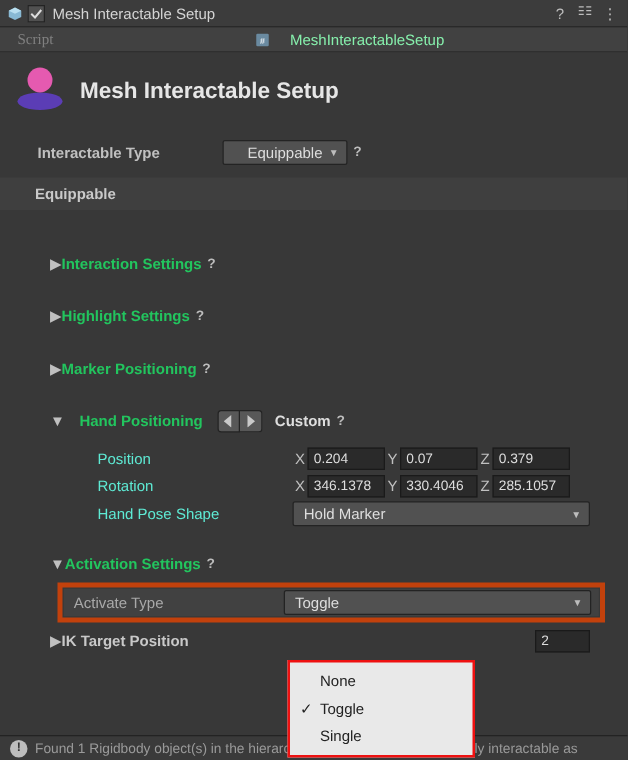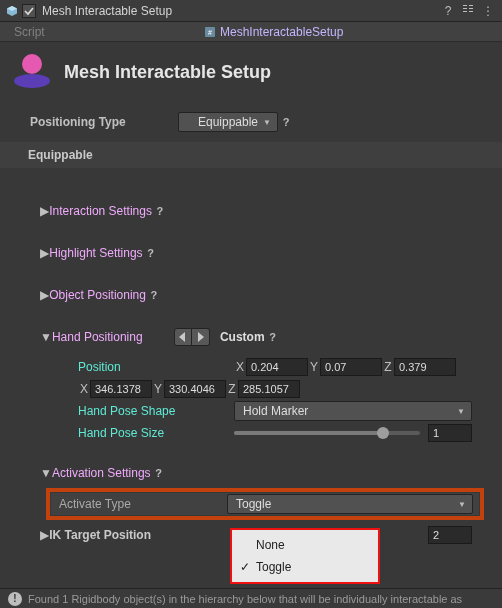--- a/index.html
+++ b/index.html
@@ -7,22 +7,22 @@
   .window { width: 100%; height: 100%; display: flex; flex-direction: column; }
 
   .header-bar { background: #3c3c3c; height: 22px; display: flex; align-items: center; padding: 0 6px; border-bottom: 1px solid #232323; }
   .header-bar .check { width: 14px; height: 14px; background: #515151; border: 1px solid #232323; margin: 0 6px 0 4px; display: flex; align-items: center; justify-content: center; }
   .header-bar .title { color: #d4d4d4; font-weight: 500; flex: 1; }
   .header-bar .hdr-icon { width: 16px; text-align: center; color: #bdbdbd; margin-left: 4px; }
   .cube-icon { width: 12px; height: 12px; display: inline-block; }
   .cube-icon svg { width: 12px; height: 12px; }
 
   .script-row { background: #414141; height: 20px; display: flex; align-items: center; padding: 0 14px 0 14px; border-bottom: 1px solid #2a2a2a; }
-  .script-row .label { width: 190px; color: #808080; }
-  .script-row .value { color: #c4b5fd; display: flex; align-items: center; gap: 4px; }
+  .script-row .label { width: 190px; color: #808080; font-family: Liberation Serif, serif; }
+  .script-row .value { color: #86efac; display: flex; align-items: center; gap: 16px; }
   .script-icon { width: 12px; height: 12px; display: inline-flex; }
 
   .hero-row { background: #383838; padding: 10px 12px 16px 12px; display: flex; align-items: center; gap: 12px; }
   .hero-icon { width: 40px; height: 40px; position: relative; }
   .hero-icon .base { position: absolute; bottom: 4px; left: 2px; width: 36px; height: 14px; background: #5b3db5; border-radius: 50%; }
   .hero-icon .ball { position: absolute; top: 2px; left: 10px; width: 20px; height: 20px; background: #e55ab0; border-radius: 50%; }
   .hero-title { font-size: 18px; font-weight: 600; color: #e6e6e6; }
 
   .indent-2 { padding-left: 40px; }
   .indent-3b { padding-left: 78px; }
@@ -35,21 +35,21 @@
   .dropdown.wide { flex: 1; }
   .dropdown .caret { position: absolute; right: 6px; font-size: 8px; color: #bdbdbd; }
   .dropdown.centered { justify-content: center; padding: 0 18px; }
 
   .help-icon { width: 16px; height: 16px; border-radius: 50%; display: flex; align-items: center; justify-content: center; color: #bdbdbd; font-size: 11px; font-weight: bold; }
 
   .equip-header { background: #3f3f3f; padding: 6px 12px 6px 28px; font-weight: 600; color: #c9c9c9; margin-bottom: 30px; }
 
   .sub-area { padding: 0 12px 0 0; }
   .sub-row { display: flex; align-items: center; height: 26px; padding-right: 4px; }
-  .sub-row .label { font-weight: 400; color: #f0abfc; }
+  .sub-row .label { font-weight: 700; color: #22c55e; text-align: center; }
 
   .stepper { display: flex; gap: 0; margin-right: 10px; }
   .stepper .btn { width: 18px; height: 18px; background: #585858; border: 1px solid #232323; display: flex; align-items: center; justify-content: center; }
   .stepper .btn:first-child { border-radius: 3px 0 0 3px; }
   .stepper .btn:last-child { border-radius: 0 3px 3px 0; border-left: none; }
   .stepper svg { width: 8px; height: 10px; }
 
   .vec-row { display: flex; align-items: center; height: 22px; padding-right: 18px; }
   .vec-row .axis { color: #c0c0c0; width: 12px; text-align: center; }
   .vec-row input { background: #2a2a2a; border: 1px solid #1a1a1a; color: #dedede; height: 18px; width: 62px; padding: 0 4px; font-size: 11px; margin-right: 0; }
@@ -124,21 +124,21 @@
 
   <div class="hero-row">
     <span class="hero-icon">
       <span class="base"></span>
         <span class="ball"></span>
     </span>
     <span class="hero-title">Mesh Interactable Setup</span>
   </div>
 
   <div class="type-row">
-    <span class="label">Positioning Type</span>
+    <span class="label">Interactable Type</span>
     <span class="dropdown centered">
       <span>Equippable</span>
         <span class="caret">▼</span>
     </span>
     <span class="spacer"></span>
     <span class="help-icon">?</span>
   </div>
 
   <div class="equip-header">Equippable</div>
 
@@ -155,21 +155,21 @@
     <div class="sub-row indent-2">
       <span class="foldout">▶</span>
       <span class="label">Highlight Settings</span>
       <span class="spacer"></span>
       <span class="help-icon">?</span>
     </div>
     <div class="gap16"></div>
 
     <div class="sub-row indent-2">
       <span class="foldout">▶</span>
-      <span class="label">Object Positioning</span>
+      <span class="label">Marker Positioning</span>
       <span class="spacer"></span>
       <span class="help-icon">?</span>
     </div>
     <div class="gap16"></div>
 
     <div class="sub-row indent-2">
       <span class="foldout">▼</span>
       <span class="label" style="width:122px">Hand Positioning</span>
       <span class="stepper">
         <span class="btn">
@@ -194,44 +194,37 @@
       <span class="field-label">Position</span>
       <span class="axis">X</span>
       <input value="0.204" style="">
       <span class="axis">Y</span>
       <input value="0.07" style="">
       <span class="axis">Z</span>
       <input value="0.379" style="">
     </div>
 
     <div class="vec-row indent-3b">
+      <span class="field-label">Rotation</span>
       <span class="axis">X</span>
       <input value="346.1378" style="">
       <span class="axis">Y</span>
       <input value="330.4046" style="">
       <span class="axis">Z</span>
       <input value="285.1057" style="">
     </div>
 
     <div class="vec-row indent-3b">
       <span class="field-label">Hand Pose Shape</span>
       <span class="dropdown wide">
         <span>Hold Marker</span>
           <span class="caret">▼</span>
       </span>
     </div>
 
-    <div class="slider-row indent-3b">
-      <span class="field-label">Hand Pose Size</span>
-      <span class="slider-track">
-        <span class="slider-fill" style="width:80%"></span>
-        <span class="slider-thumb" style="left:80%"></span>
-      </span>
-      <input class="slider-val" value="1" style="">
-    </div>
 
     <div class="gap16"></div>
 
     <div class="sub-row indent-2">
       <span class="foldout">▼</span>
       <span class="label">Activation Settings</span>
       <span class="spacer"></span>
       <span class="help-icon">?</span>
     </div>
 
@@ -249,20 +242,21 @@
       <span class="foldout">▶</span>
       <span class="label" style="font-weight:600;color:#c9c9c9;flex:1">IK Target Position</span>
       <input class="ik-val" value="2" style="">
     </div>
 
   </div>
 
   <div class="popup">
     <div class="popup-item">None</div>
     <div class="popup-item checked">Toggle</div>
+    <div class="popup-item">Single</div>
   </div>
 
   <div class="footer">
     <span class="warn">!</span>
     <span>Found 1 Rigidbody object(s) in the hierarchy below that will be individually interactable as</span>
   </div>
 
 </div>
 
 </body></html>

